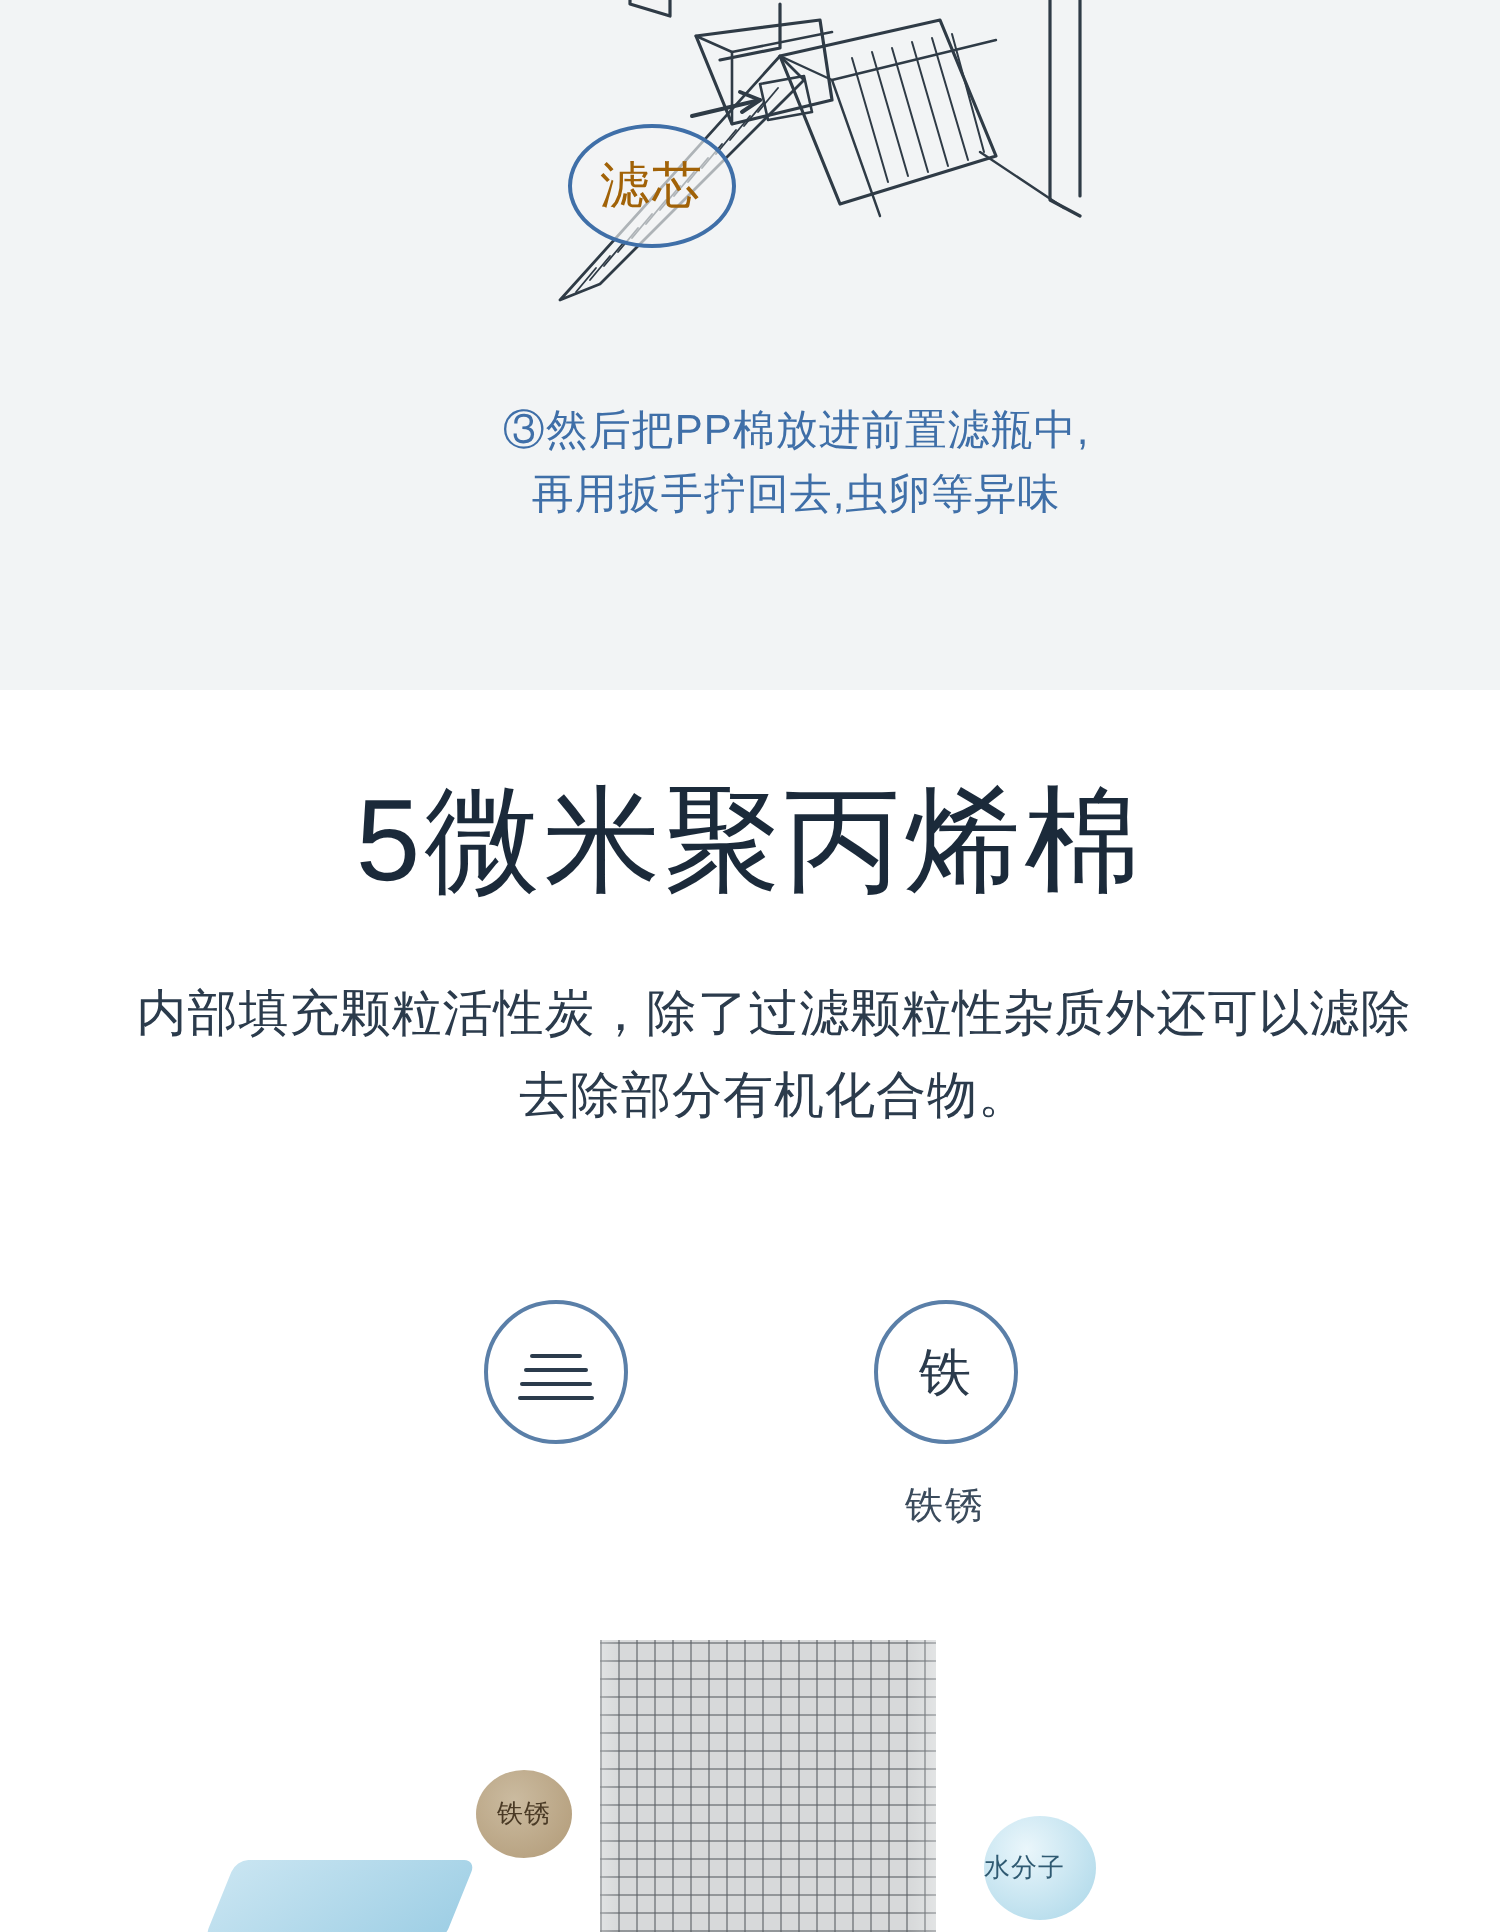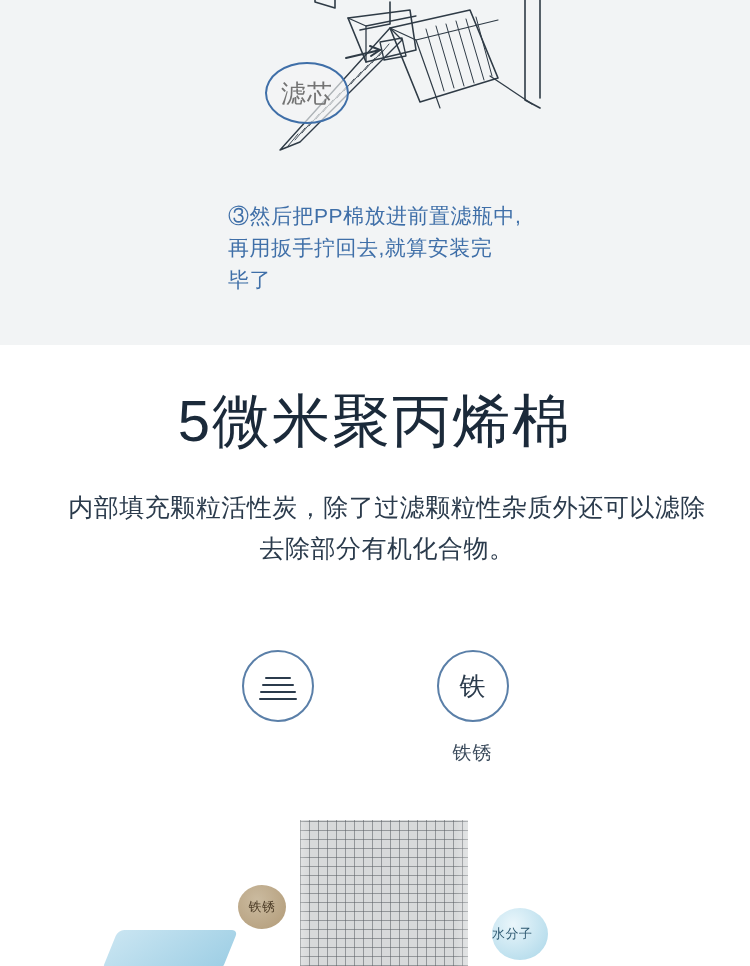--- a/index.html
+++ b/index.html
@@ -29,43 +29,44 @@
   .sketch {
     position: absolute;
     left: 240px;
     top: -20px;
     width: 430px;
     height: 210px;
   }
 
   .callout-filter {
     position: absolute;
-    left: 265px;
+    left: 284px;
     top: 62px;
     width: 80px;
     height: 58px;
     border: 2px solid #3f6fa8;
     border-radius: 50%;
-    color: #737373;
+    color: #a16207;
     font-size: 25px;
     line-height: 58px;
     text-align: center;
     letter-spacing: 1px;
     background: rgba(242,244,245,0.65);
   }
 
   .step-text {
     position: absolute;
     left: 228px;
     top: 200px;
     width: 340px;
     color: #3f6fa8;
     font-size: 21px;
     line-height: 32px;
     letter-spacing: 0.5px;
+    text-align: center;
   }
   .step-text .circ-num {
     font-size: 21px;
   }
 
   
   .headline {
     position: absolute;
     left: 0;
     top: 388px;
@@ -254,22 +255,21 @@
       <path d="M285 0 L285 120 L300 128"></path>
       <path d="M300 0 L300 118"></path>
       <path d="M250 96 L292 124" stroke-width="1.2"></path>
     </g>
   </svg>
 
   <div class="callout-filter">滤芯</div>
 
   <div class="step-text">
     <div><span class="circ-num">③</span><span>然后把PP棉放进前置滤瓶中,</span></div>
-    <div>再用扳手拧回去,就算安装完</div>
-    <div>毕了</div>
+    <div>再用扳手拧回去,虫卵等异味</div>
   </div>
 </div>
 
 <h1 class="headline">5微米聚丙烯棉</h1>
 
 <div class="subcopy">
   <div>内部填充颗粒活性炭，除了过滤颗粒性杂质外还可以滤除</div>
   <div>去除部分有机化合物。</div>
 </div>
 

